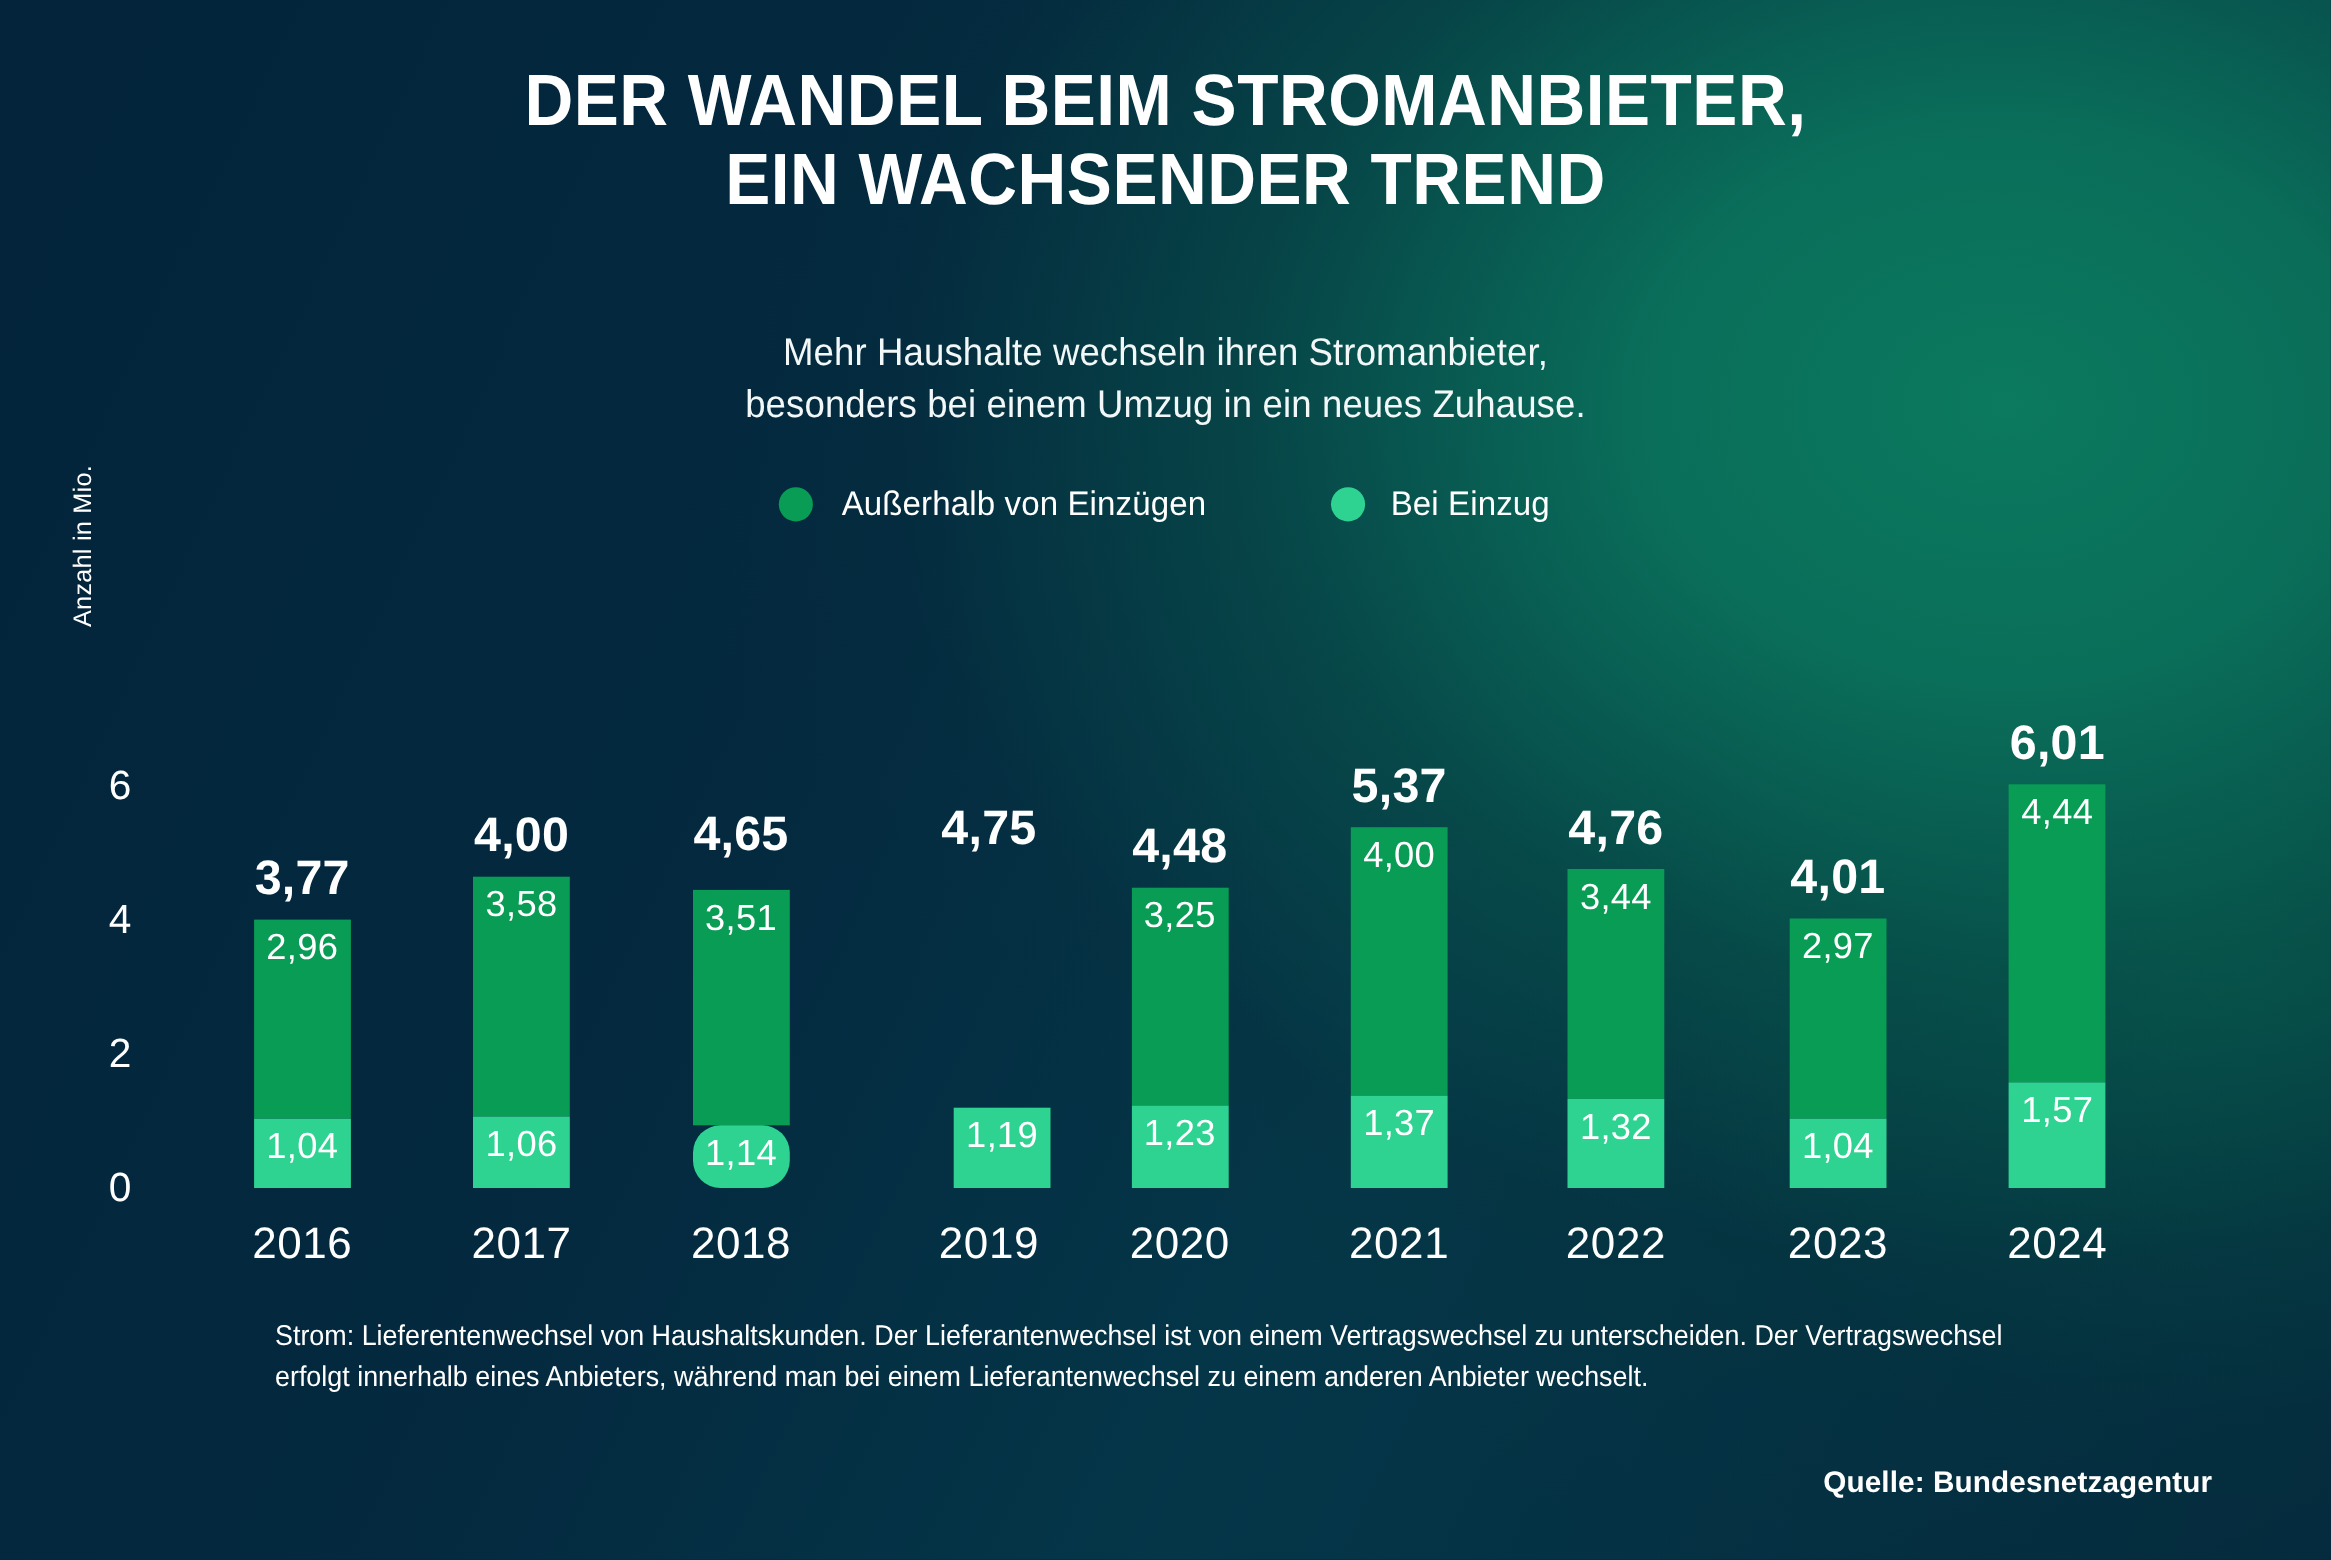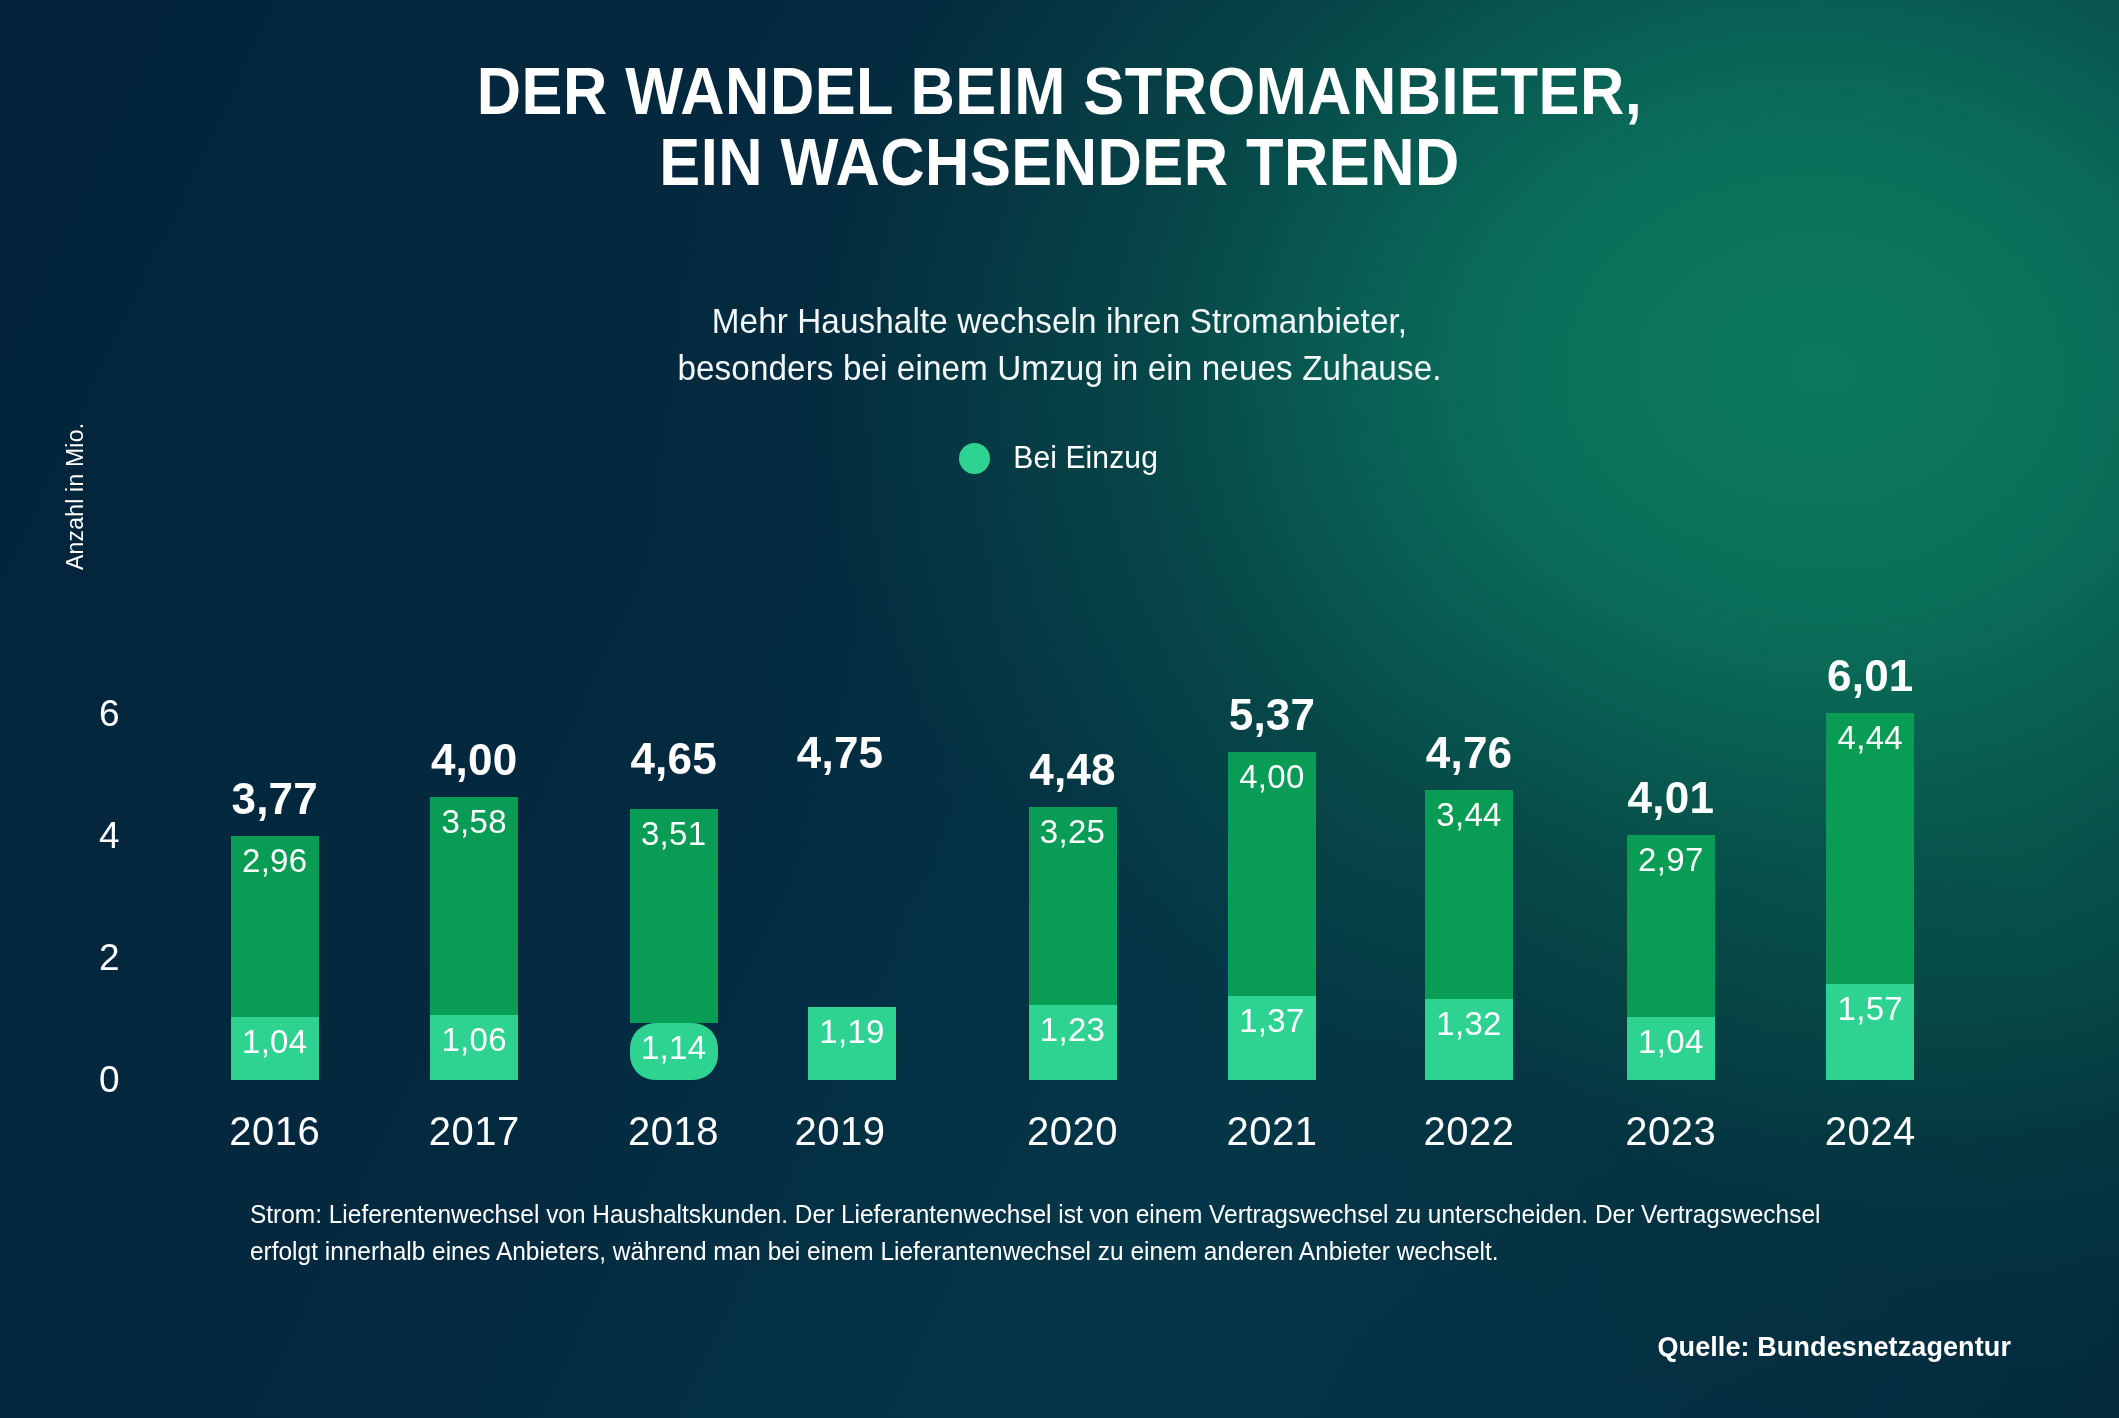--- a/index.html
+++ b/index.html
@@ -194,20 +194,24 @@
 <body>
 
 <div id="stage">
 
   <div class="headline">DER WANDEL BEIM STROMANBIETER,
 EIN WACHSENDER TREND</div>
   <div class="subhead">Mehr Haushalte wechseln ihren Stromanbieter,
 besonders bei einem Umzug in ein neues Zuhause.</div>
 
   <div class="legend">
+    <div class="legend-item">
+      <span class="legend-dot" style="background:#089c55"></span>
+      <span class="legend-label">Außerhalb von Einzügen</span>
+    </div>
     <div class="legend-item">
       <span class="legend-dot" style="background:#2ed392"></span>
       <span class="legend-label">Bei Einzug</span>
     </div>
   </div>
 
   <div class="ylabel">Anzahl in Mio.</div>
 
   <div id="plot">
     <div id="yticks">
@@ -240,21 +244,21 @@
         <div class="barcol" style="left: 454.611px; height: 560px;">
           <div class="total-label" style="bottom: 295.65px;">4,65</div>
           <div class="seg seg-top" style="height: 214.11px; background: rgb(8, 156, 85);">
             <span class="seg-label">3,51</span>
           </div>
           <div class="seg seg-bot" style="height: 57px; background: rgb(46, 211, 146); border-radius: 25px;">
             <span class="seg-label">1,14</span>
           </div>
           <div class="xtick">2018</div>
         </div>
-        <div class="barcol" style="left: 621px; height: 560px;">
+        <div class="barcol" style="left: 680px; height: 560px;">
           <div class="total-label" style="bottom: 301.75px;">4,75</div>
           <div class="seg seg-bot" style="height: 72.59px; background: rgb(46, 211, 146); margin-left: 12px;">
             <span class="seg-label">1,19</span>
           </div>
           <div class="xtick">2019</div>
         </div>
         <div class="barcol" style="left: 853.5px; height: 560px;">
           <div class="total-label" style="bottom: 285.28px;">4,48</div>
           <div class="seg seg-top" style="height: 198.25px; background: rgb(8, 156, 85);">
             <span class="seg-label">3,25</span>

